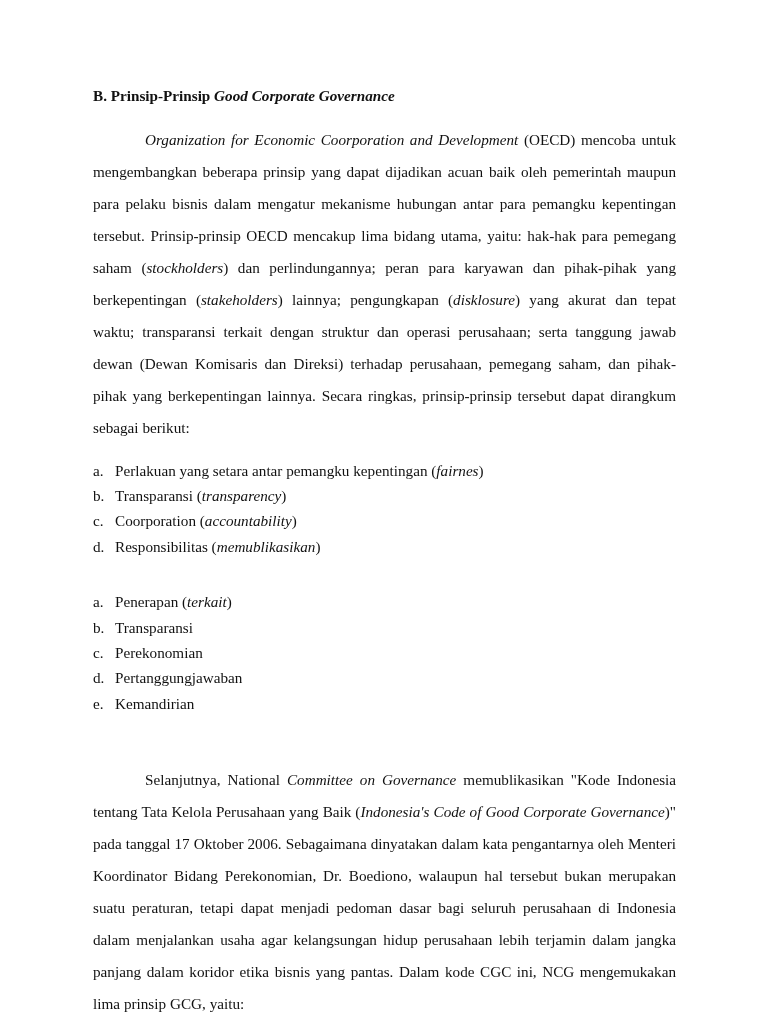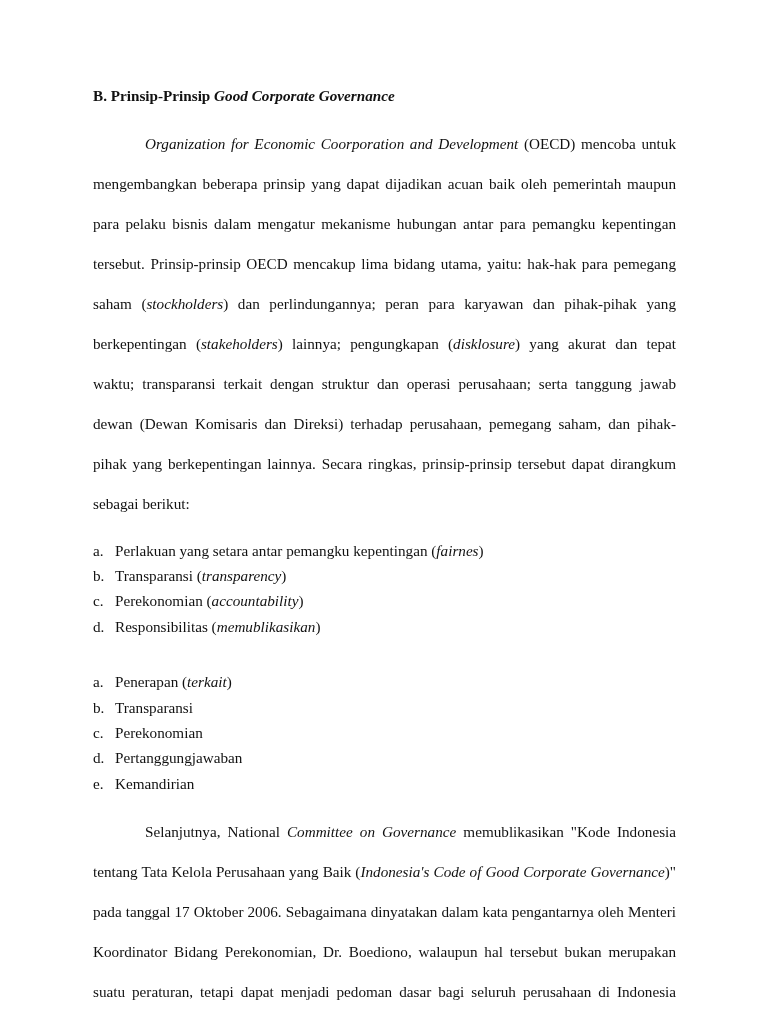--- a/index.html
+++ b/index.html
@@ -34,30 +34,31 @@
     text-align: left;
     white-space: pre-wrap;
   }
   .section-heading .ital {
     font-style: italic;
   }
 
   
   p.body-par {
     font-size: 15.2px;
-    line-height: 40px;
+    line-height: 32px;
     text-align: justify;
     text-justify: inter-word;
     text-indent: 52px;
     margin: 0;
     hyphens: none;
     word-spacing: 0.1px;
   }
   p.body-par.tight-last {
     margin-bottom: 0;
+    margin-top: 32px;
   }
   .ital { font-style: italic; }
 
   
   ol.letter-list {
     list-style: none;
     margin: 14px 0 0 0;
     padding: 0;
   }
   ol.letter-list li {
@@ -84,21 +85,21 @@
 <div class="page">
   <div class="content">
 
     <h2 class="section-heading"><span>B. Prinsip-Prinsip </span><span class="ital">Good Corporate Governance</span></h2>
 
     <p class="body-par"><span class="ital">Organization for Economic Coorporation and Development</span><span> (OECD) mencoba untuk mengembangkan beberapa prinsip yang dapat dijadikan acuan baik oleh pemerintah maupun para pelaku bisnis dalam mengatur mekanisme hubungan antar para pemangku kepentingan tersebut. Prinsip-prinsip OECD mencakup lima bidang utama, yaitu: hak-hak para pemegang saham (</span><span class="ital">stockholders</span><span>) dan perlindungannya; peran para karyawan dan pihak-pihak yang berkepentingan (</span><span class="ital">stakeholders</span><span>) lainnya; pengungkapan (</span><span class="ital">disklosure</span><span>) yang akurat dan tepat waktu; transparansi terkait dengan struktur dan operasi perusahaan; serta tanggung jawab dewan (Dewan Komisaris dan Direksi) terhadap perusahaan, pemegang saham, dan pihak-pihak yang berkepentingan lainnya. Secara ringkas, prinsip-prinsip tersebut dapat dirangkum sebagai berikut:</span></p>
 
     <ol class="letter-list">
       <li><span class="marker">a.</span><span>Perlakuan yang setara antar pemangku kepentingan (</span><span class="ital">fairnes</span><span>)</span></li>
       <li><span class="marker">b.</span><span>Transparansi (</span><span class="ital">transparency</span><span>)</span></li>
-      <li><span class="marker">c.</span><span>Perekonomian (</span><span class="ital">accountability</span><span>)</span></li>
+      <li><span class="marker">c.</span><span>Coorporation (</span><span class="ital">accountability</span><span>)</span></li>
       <li><span class="marker">d.</span><span>Responsibilitas (</span><span class="ital">memublikasikan</span><span>)</span></li>
     </ol>
 
     <div class="gap-after-list"></div>
 
 
     <ol class="letter-list">
       <li><span class="marker">a.</span><span>Penerapan (</span><span class="ital">terkait</span><span>)</span></li>
       <li><span class="marker">b.</span><span>Transparansi</span><span class="ital"></span><span></span></li>
       <li><span class="marker">c.</span><span>Perekonomian</span><span class="ital"></span><span></span></li>

